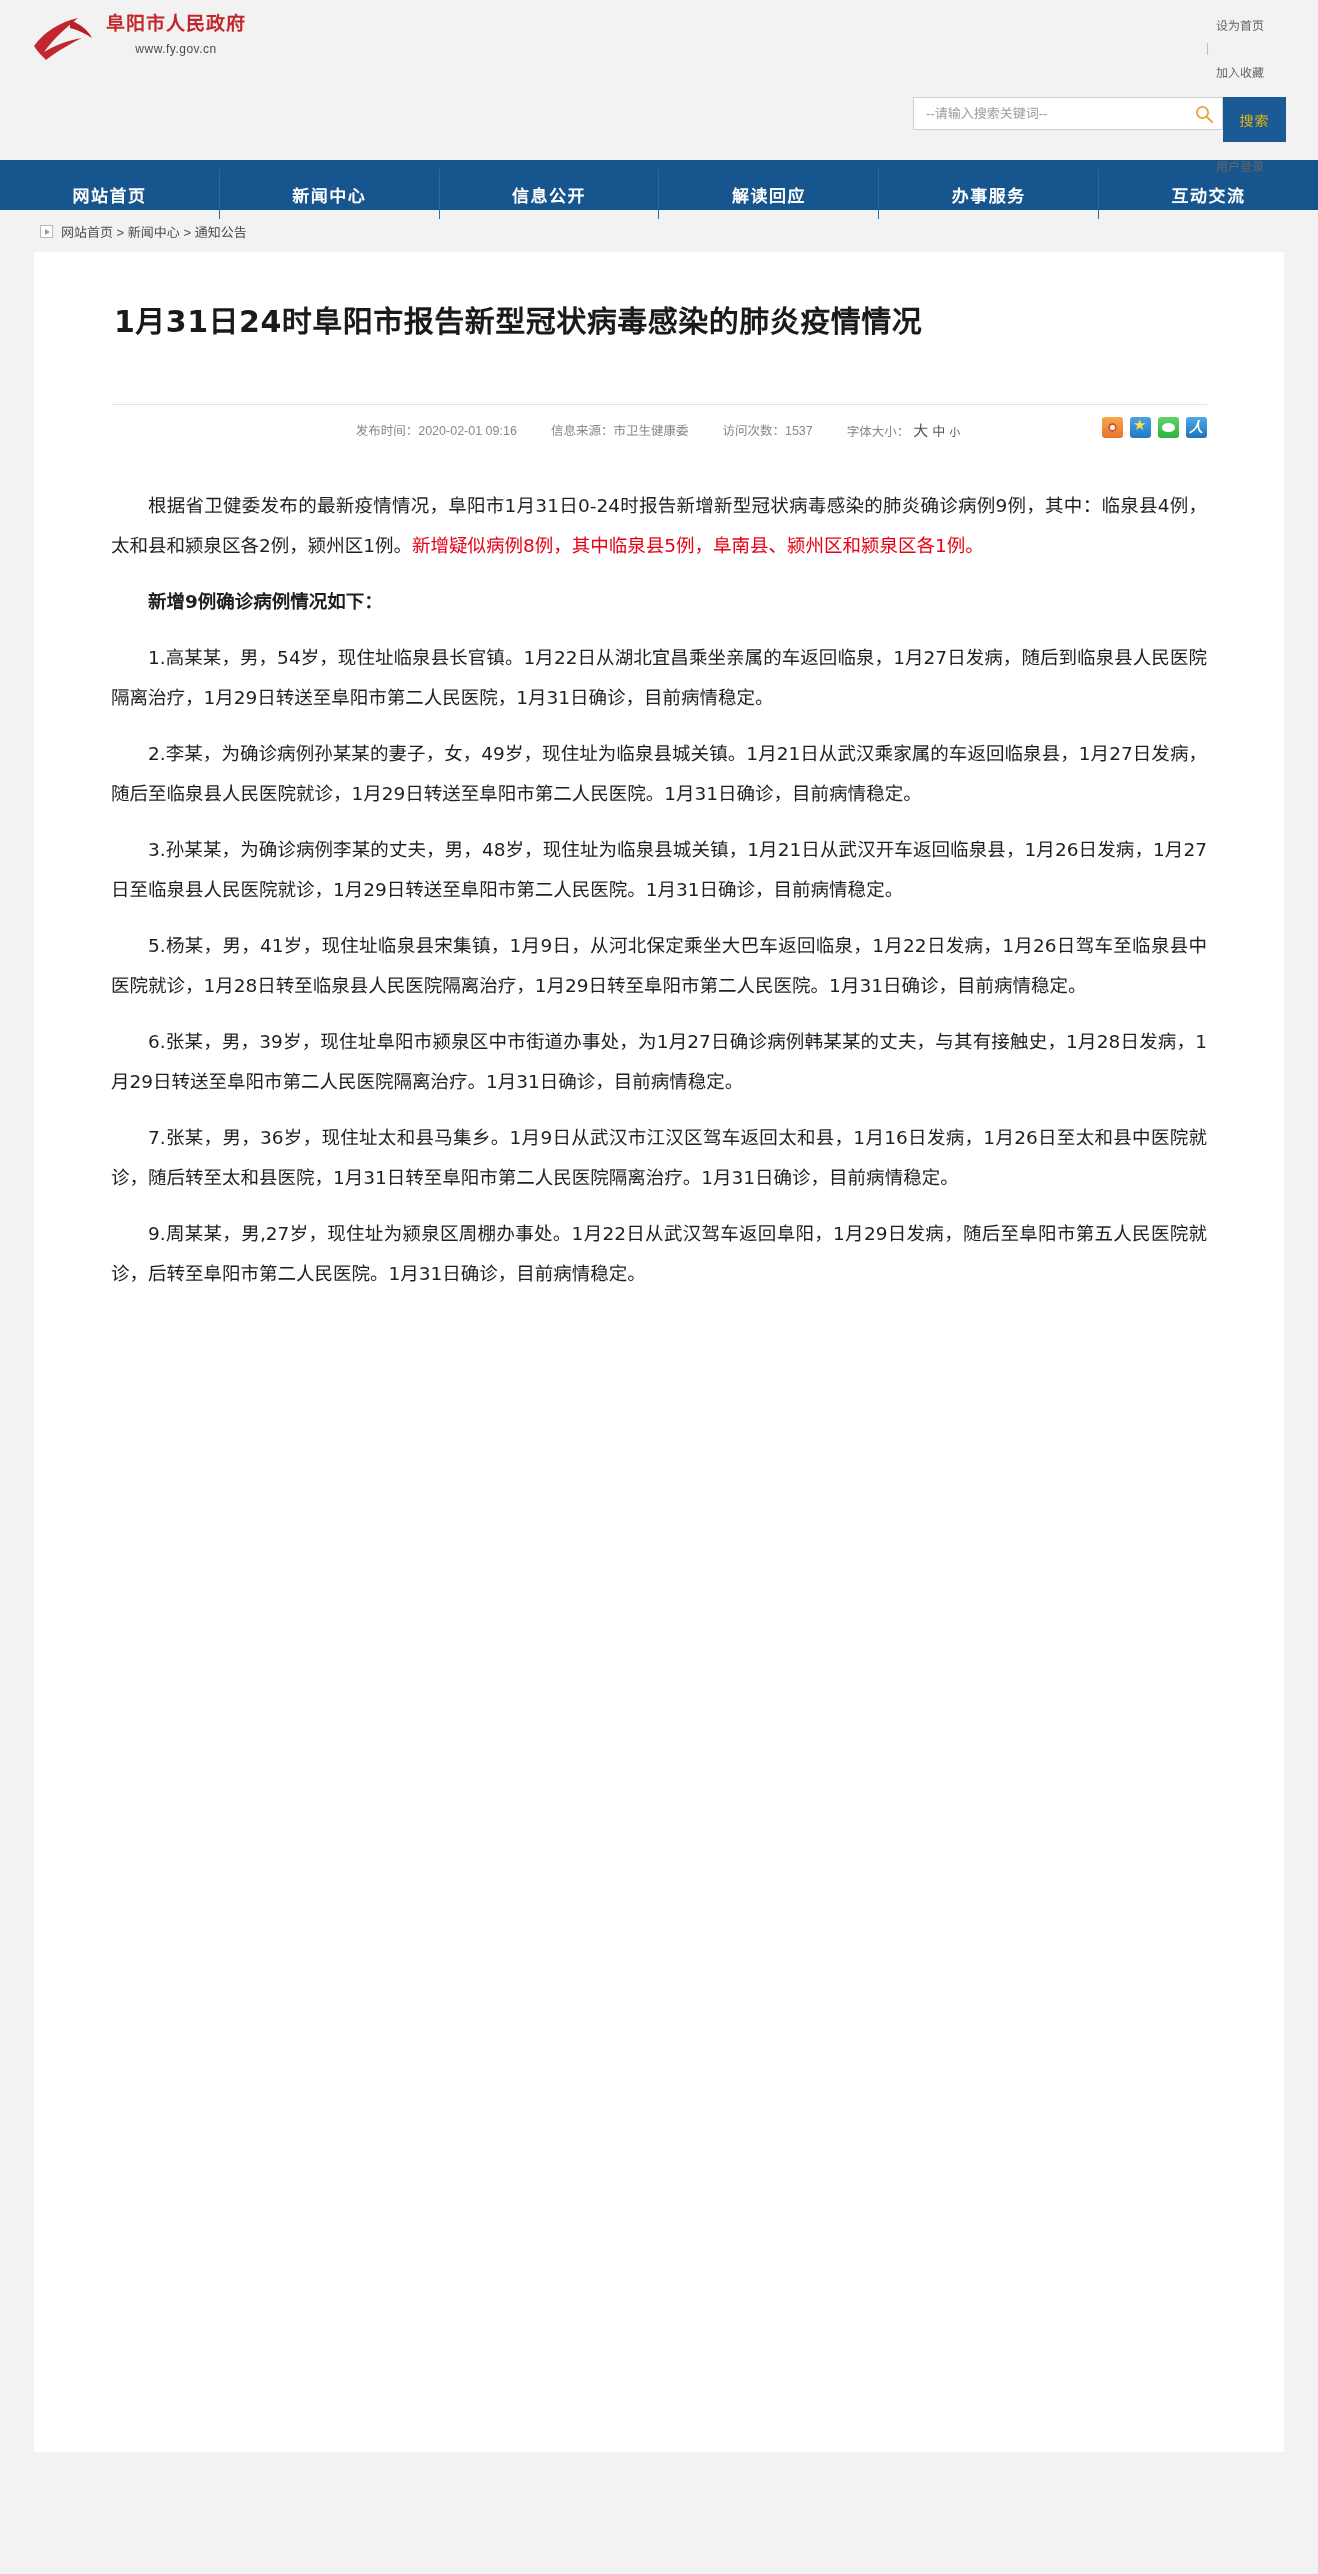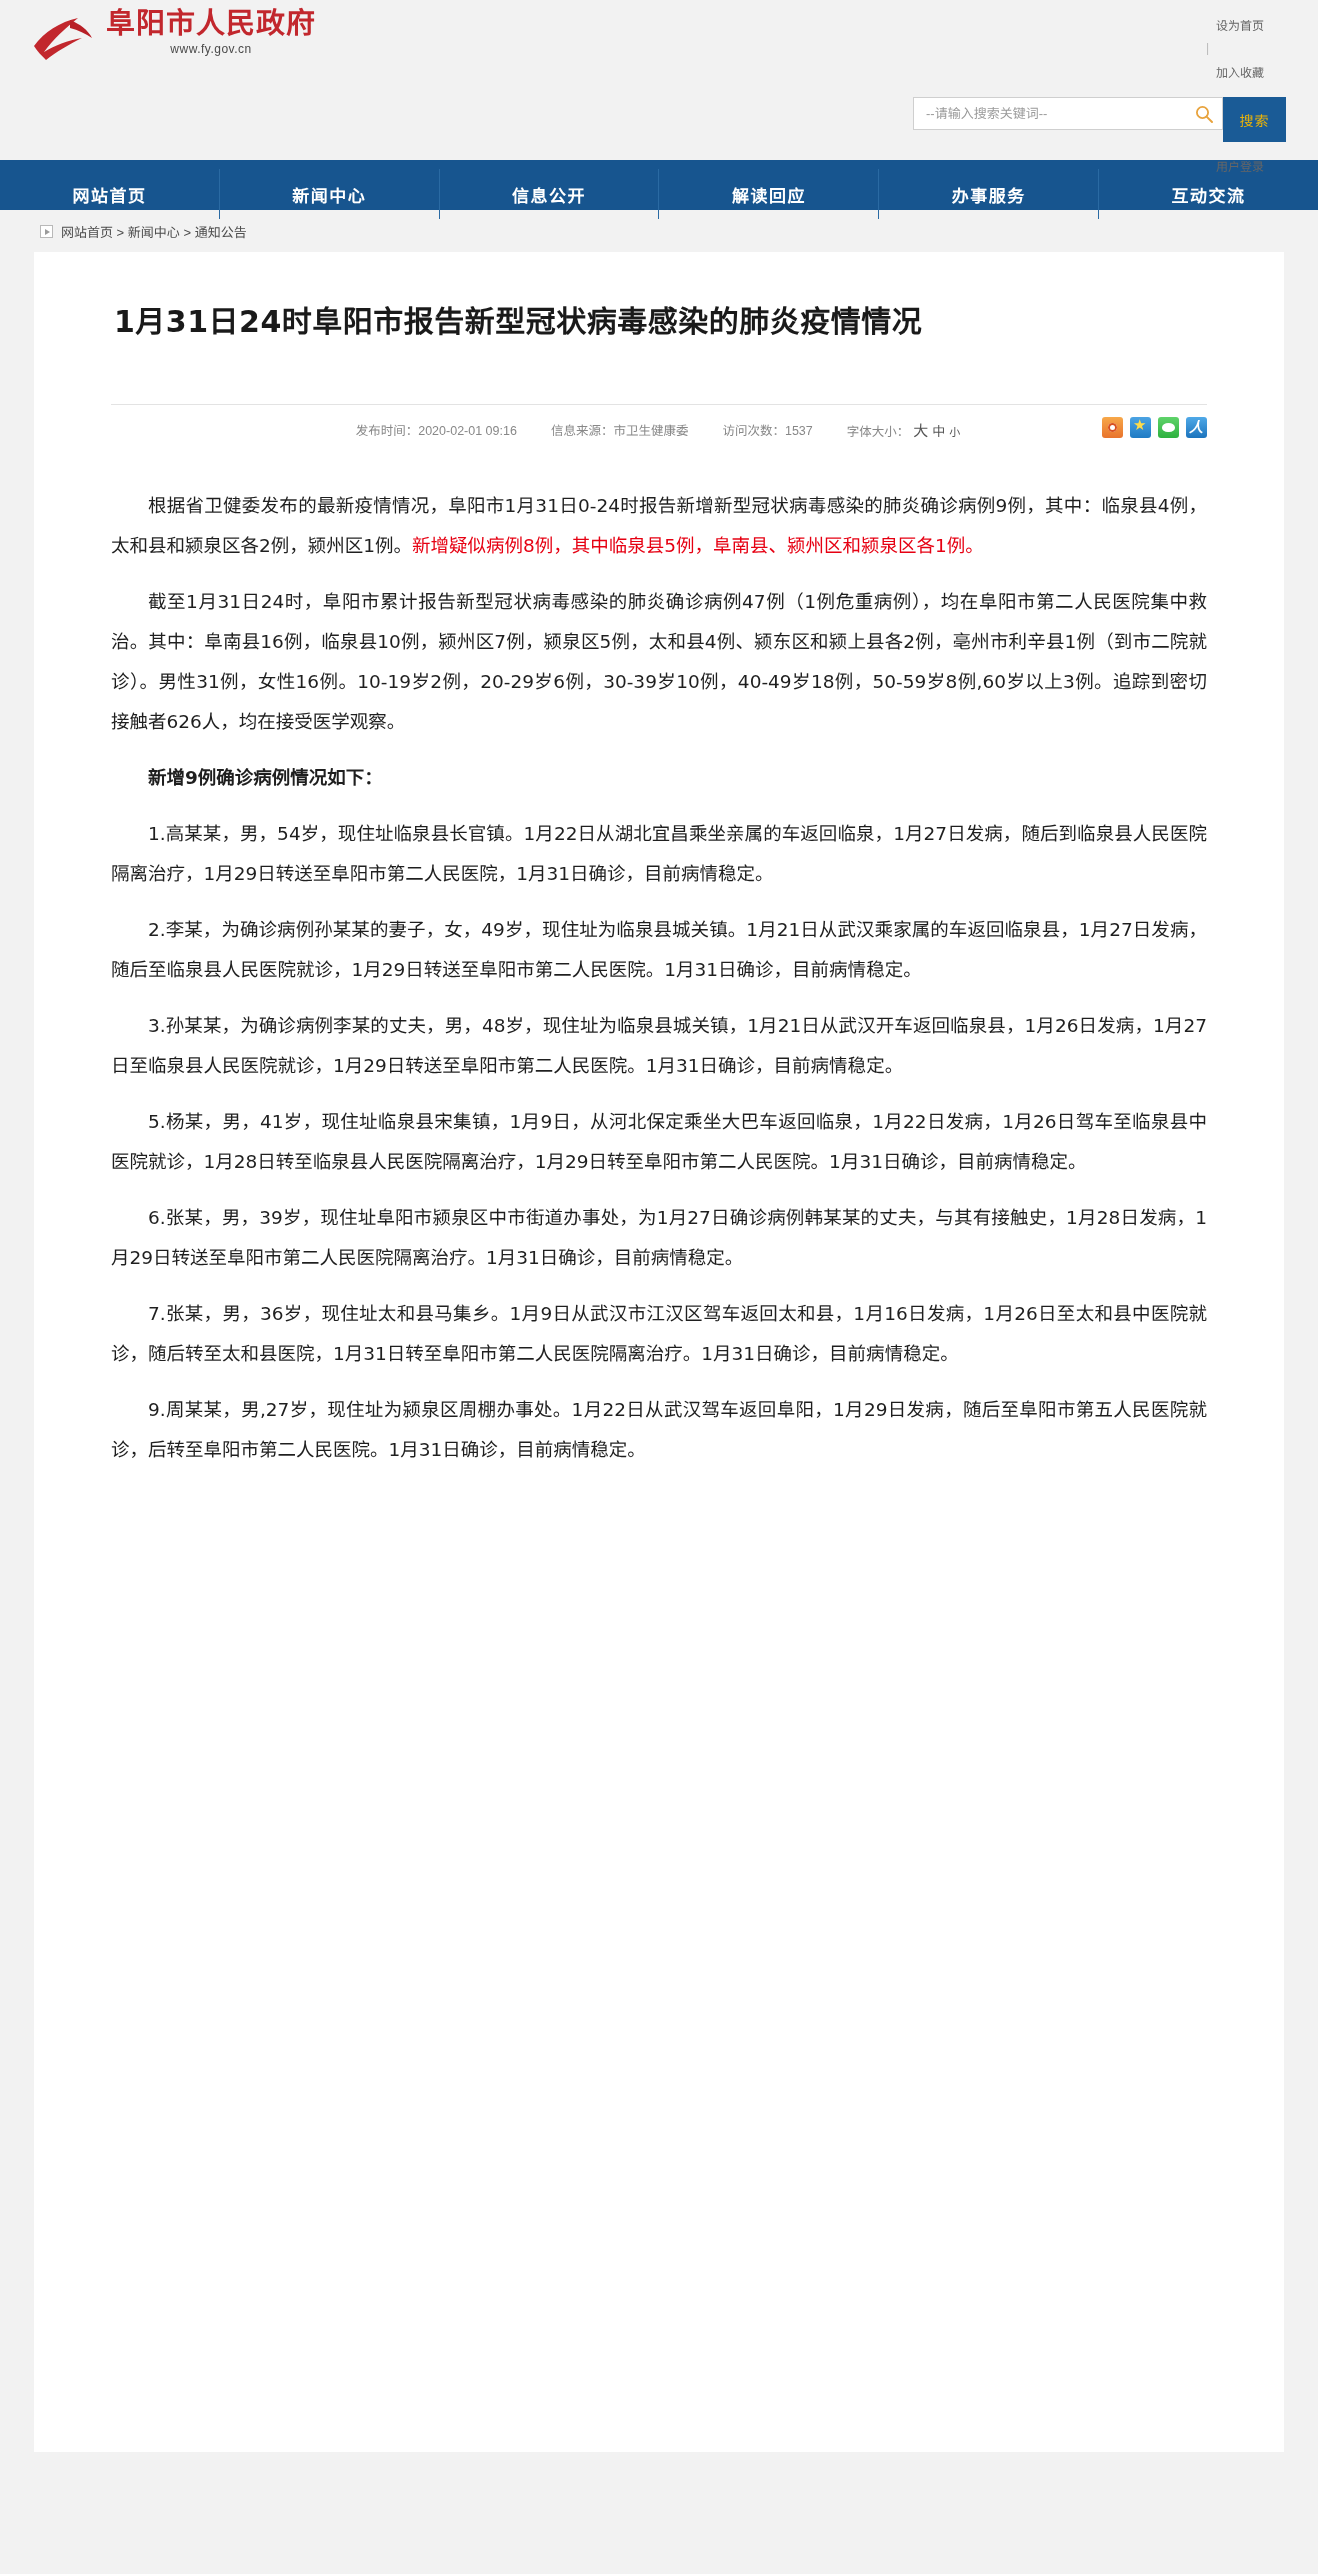--- a/index.html
+++ b/index.html
@@ -23,21 +23,21 @@
     position:absolute;
     left:30px;
     top:6px;
     display:flex;
     align-items:flex-start;
   }
   .logo-mark { width:72px; height:52px; flex:0 0 auto; margin-top:6px; }
   .logo-text-block { margin-left:4px; }
   .logo-title {
     font-family:"DejaVu Sans","Liberation Sans",sans-serif;
-    font-size:29px;
+    font-size:19px;
     font-weight:bold;
     color:#c2272d;
     letter-spacing:1px;
     line-height:34px;
     white-space:nowrap;
     text-align:center;
   }
   .logo-url {
     font-size:12px;
     color:#4a4a4a;
@@ -337,21 +337,20 @@
         <i class="sh-weibo"></i>
         <i class="sh-qzone"></i>
         <i class="sh-wechat"></i>
         <i class="sh-renren"></i>
       </div>
     </div>
 
     <div class="body-text">
       <p><span>根据省卫健委发布的最新疫情情况，阜阳市1月31日0-24时报告新增新型冠状病毒感染的肺炎确诊病例9例，其中：临泉县4例，太和县和颍泉区各2例，颍州区1例。</span><span class="hl-red">新增疑似病例8例，其中临泉县5例，阜南县、颍州区和颍泉区各1例。</span></p>
 
-      <p>截至1月31日24时，阜阳市累计报告新型冠状病毒感染的肺炎确诊病例47例（1例危重病例），均在阜阳市第二人民医院集中救治。其中：阜南县16例，临泉县10例，颍州区7例，颍泉区5例，太和县4例、颍东区和颍上县各2例，亳州市利辛县1例（到市二院就诊）。男性31例，女性16例。10-19岁2例，20-29岁6例，30-39岁10例，40-49岁18例，50-59岁8例,60岁以上3例。追踪到密切接触者626人，均在接受医学观察。</p>
 
       <p class="bold-head">新增9例确诊病例情况如下：</p>
 
       <p>1.高某某，男，54岁，现住址临泉县长官镇。1月22日从湖北宜昌乘坐亲属的车返回临泉，1月27日发病，随后到临泉县人民医院隔离治疗，1月29日转送至阜阳市第二人民医院，1月31日确诊，目前病情稳定。</p>
       <p>2.李某，为确诊病例孙某某的妻子，女，49岁，现住址为临泉县城关镇。1月21日从武汉乘家属的车返回临泉县，1月27日发病，随后至临泉县人民医院就诊，1月29日转送至阜阳市第二人民医院。1月31日确诊，目前病情稳定。</p>
       <p>3.孙某某，为确诊病例李某的丈夫，男，48岁，现住址为临泉县城关镇，1月21日从武汉开车返回临泉县，1月26日发病，1月27日至临泉县人民医院就诊，1月29日转送至阜阳市第二人民医院。1月31日确诊，目前病情稳定。</p>
       <p>5.杨某，男，41岁，现住址临泉县宋集镇，1月9日，从河北保定乘坐大巴车返回临泉，1月22日发病，1月26日驾车至临泉县中医院就诊，1月28日转至临泉县人民医院隔离治疗，1月29日转至阜阳市第二人民医院。1月31日确诊，目前病情稳定。</p>
       <p>6.张某，男，39岁，现住址阜阳市颍泉区中市街道办事处，为1月27日确诊病例韩某某的丈夫，与其有接触史，1月28日发病，1月29日转送至阜阳市第二人民医院隔离治疗。1月31日确诊，目前病情稳定。</p>
       <p>7.张某，男，36岁，现住址太和县马集乡。1月9日从武汉市江汉区驾车返回太和县，1月16日发病，1月26日至太和县中医院就诊，随后转至太和县医院，1月31日转至阜阳市第二人民医院隔离治疗。1月31日确诊，目前病情稳定。</p>
       <p>9.周某某，男,27岁，现住址为颍泉区周棚办事处。1月22日从武汉驾车返回阜阳，1月29日发病，随后至阜阳市第五人民医院就诊，后转至阜阳市第二人民医院。1月31日确诊，目前病情稳定。</p>

